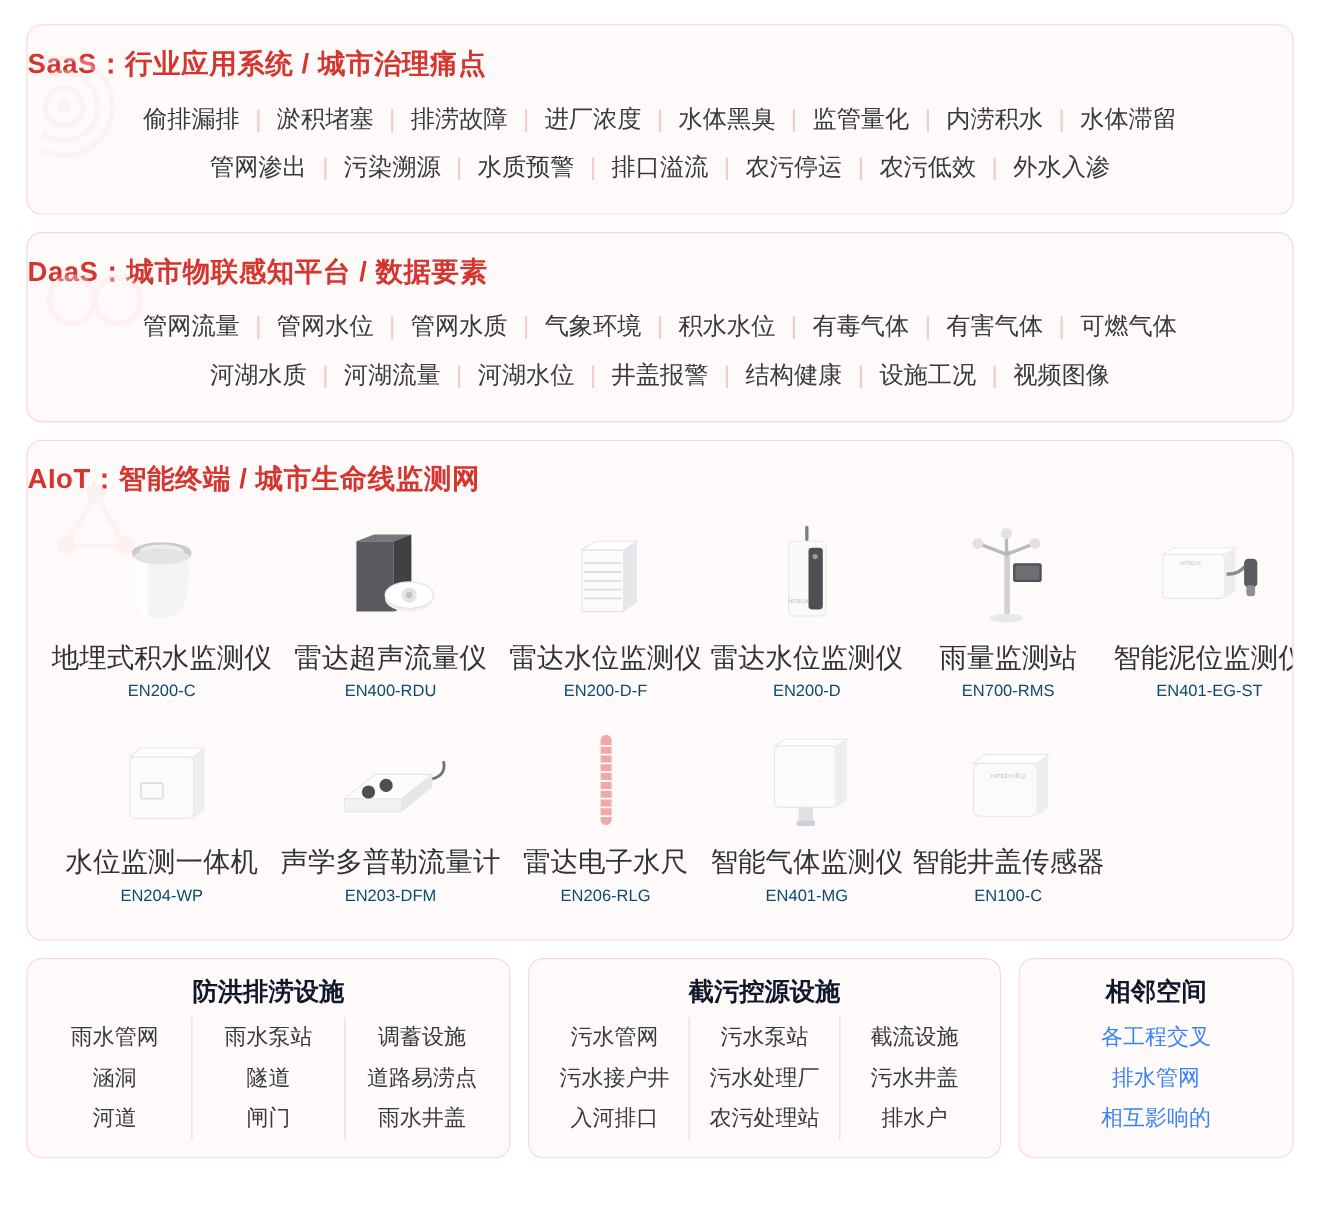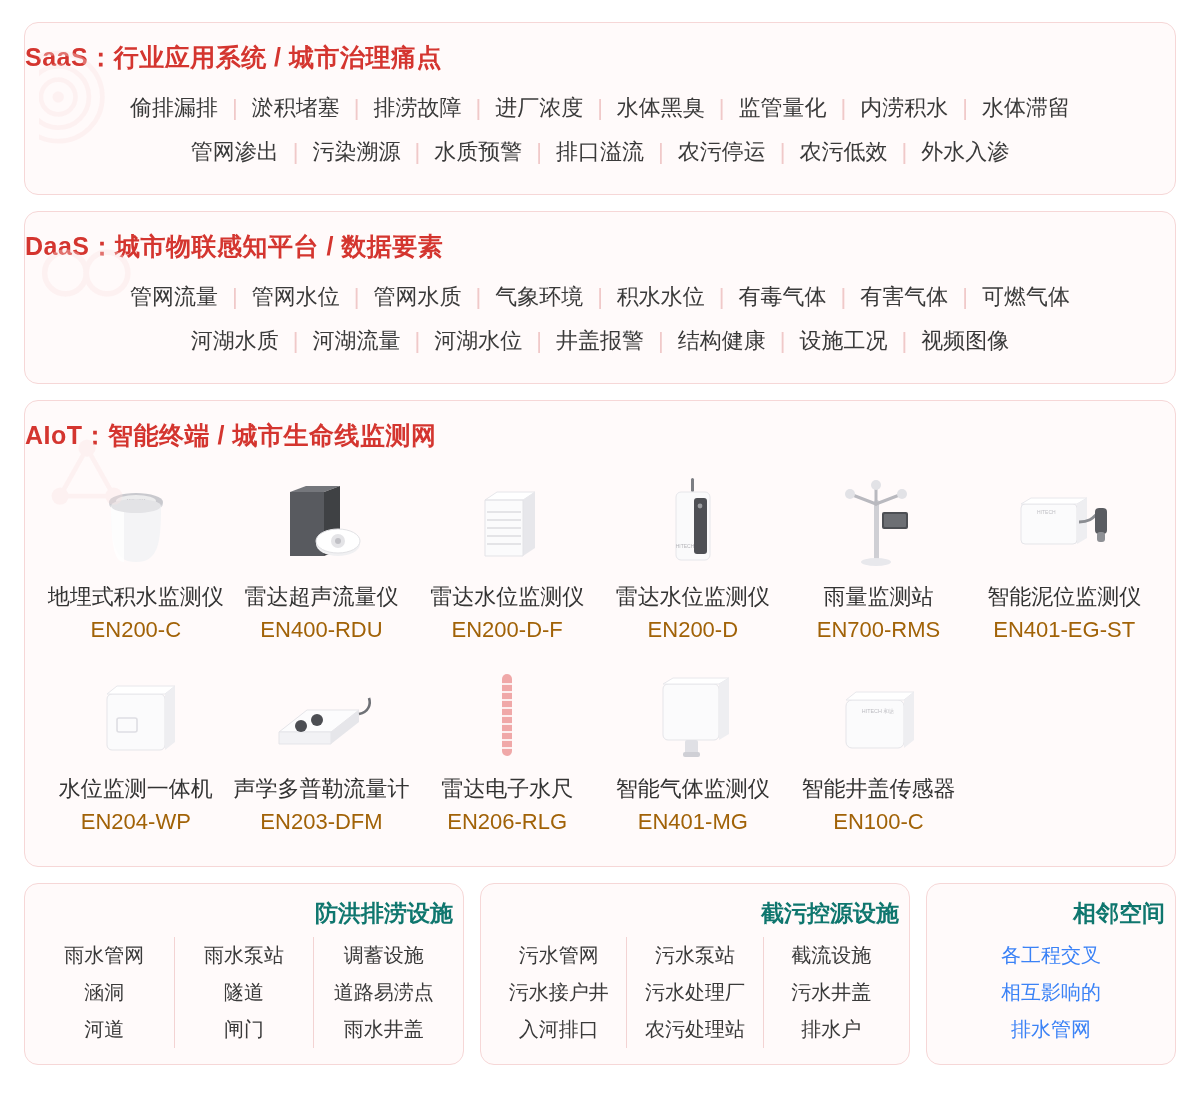--- a/index.html
+++ b/index.html
@@ -70,52 +70,52 @@
     padding: 6px 4px 10px 4px;
   }
   .device .art {
     height: 92px;
     display: flex;
     align-items: flex-end;
     justify-content: center;
     margin-bottom: 12px;
   }
   .device .name {
-    font-size: 22px;
+    font-size: 25px;
     color: #333;
     text-align: center;
     line-height: 1.5;
     white-space: nowrap;
   }
   .device .model {
-    font-size: 22px;
-    color: #a16207;
+    font-size: 15px;
+    color: #0c4a6e;
     text-align: right;
     line-height: 1.5;
   }
 
   
   .bottom {
     display: flex;
     gap: 16px;
     align-items: stretch;
   }
   .bpanel {
     border: 1px solid #f6d7d7;
     border-radius: 14px;
     background: #fffafa;
     padding: 14px 10px 16px 10px;
   }
   .bpanel.flood { flex: 0 0 440px; }
   .bpanel.inter { flex: 0 0 430px; }
   .bpanel.adj   { flex: 1 1 auto; }
   .bpanel h3 {
-    text-align: right;
+    text-align: center;
     font-size: 23px;
-    color: #0f766e;
+    color: #0f172a;
     font-weight: bold;
     margin-bottom: 8px;
   }
   .cols {
     display: flex;
     justify-content: space-between;
   }
   .col {
     flex: 1 1 0;
     text-align: center;
@@ -471,19 +471,19 @@
           <div>污水井盖</div>
           <div>排水户</div>
         </div>
       </div>
     </section>
 
     <section class="bpanel adj">
       <h3>相邻空间</h3>
       <div class="single-col">
         <div>各工程交叉</div>
+        <div>排水管网</div>
         <div>相互影响的</div>
-        <div>排水管网</div>
       </div>
     </section>
 
   </div>
 </div>
 
 </body></html>

